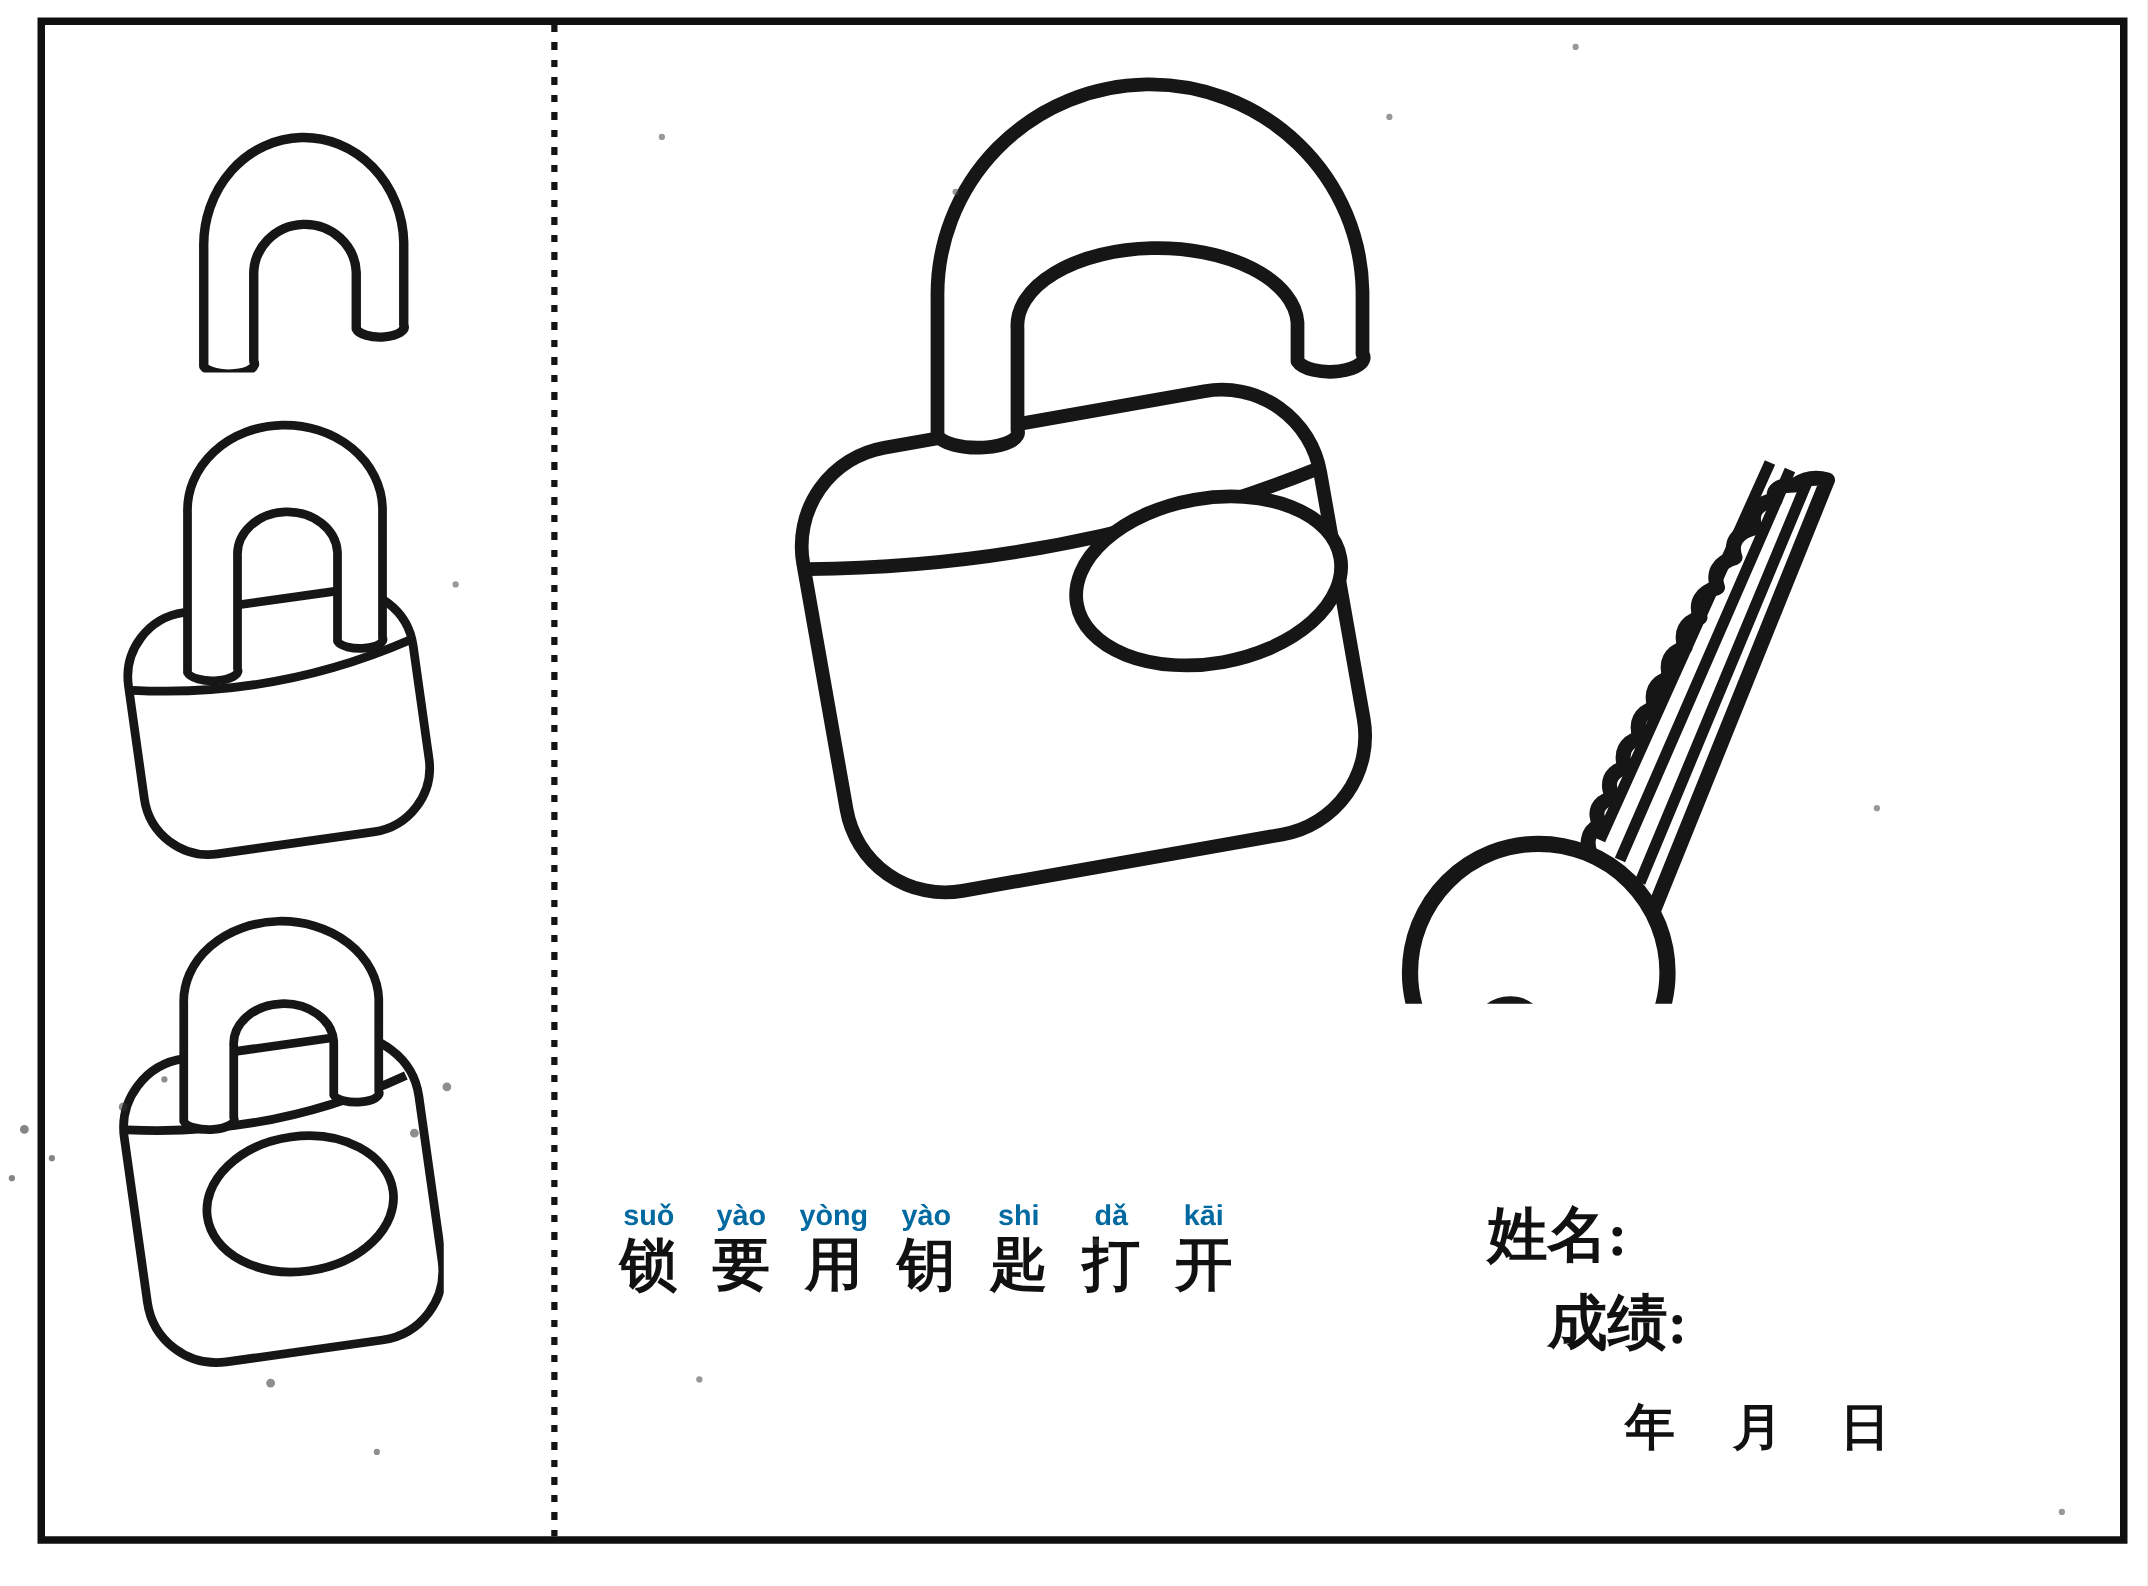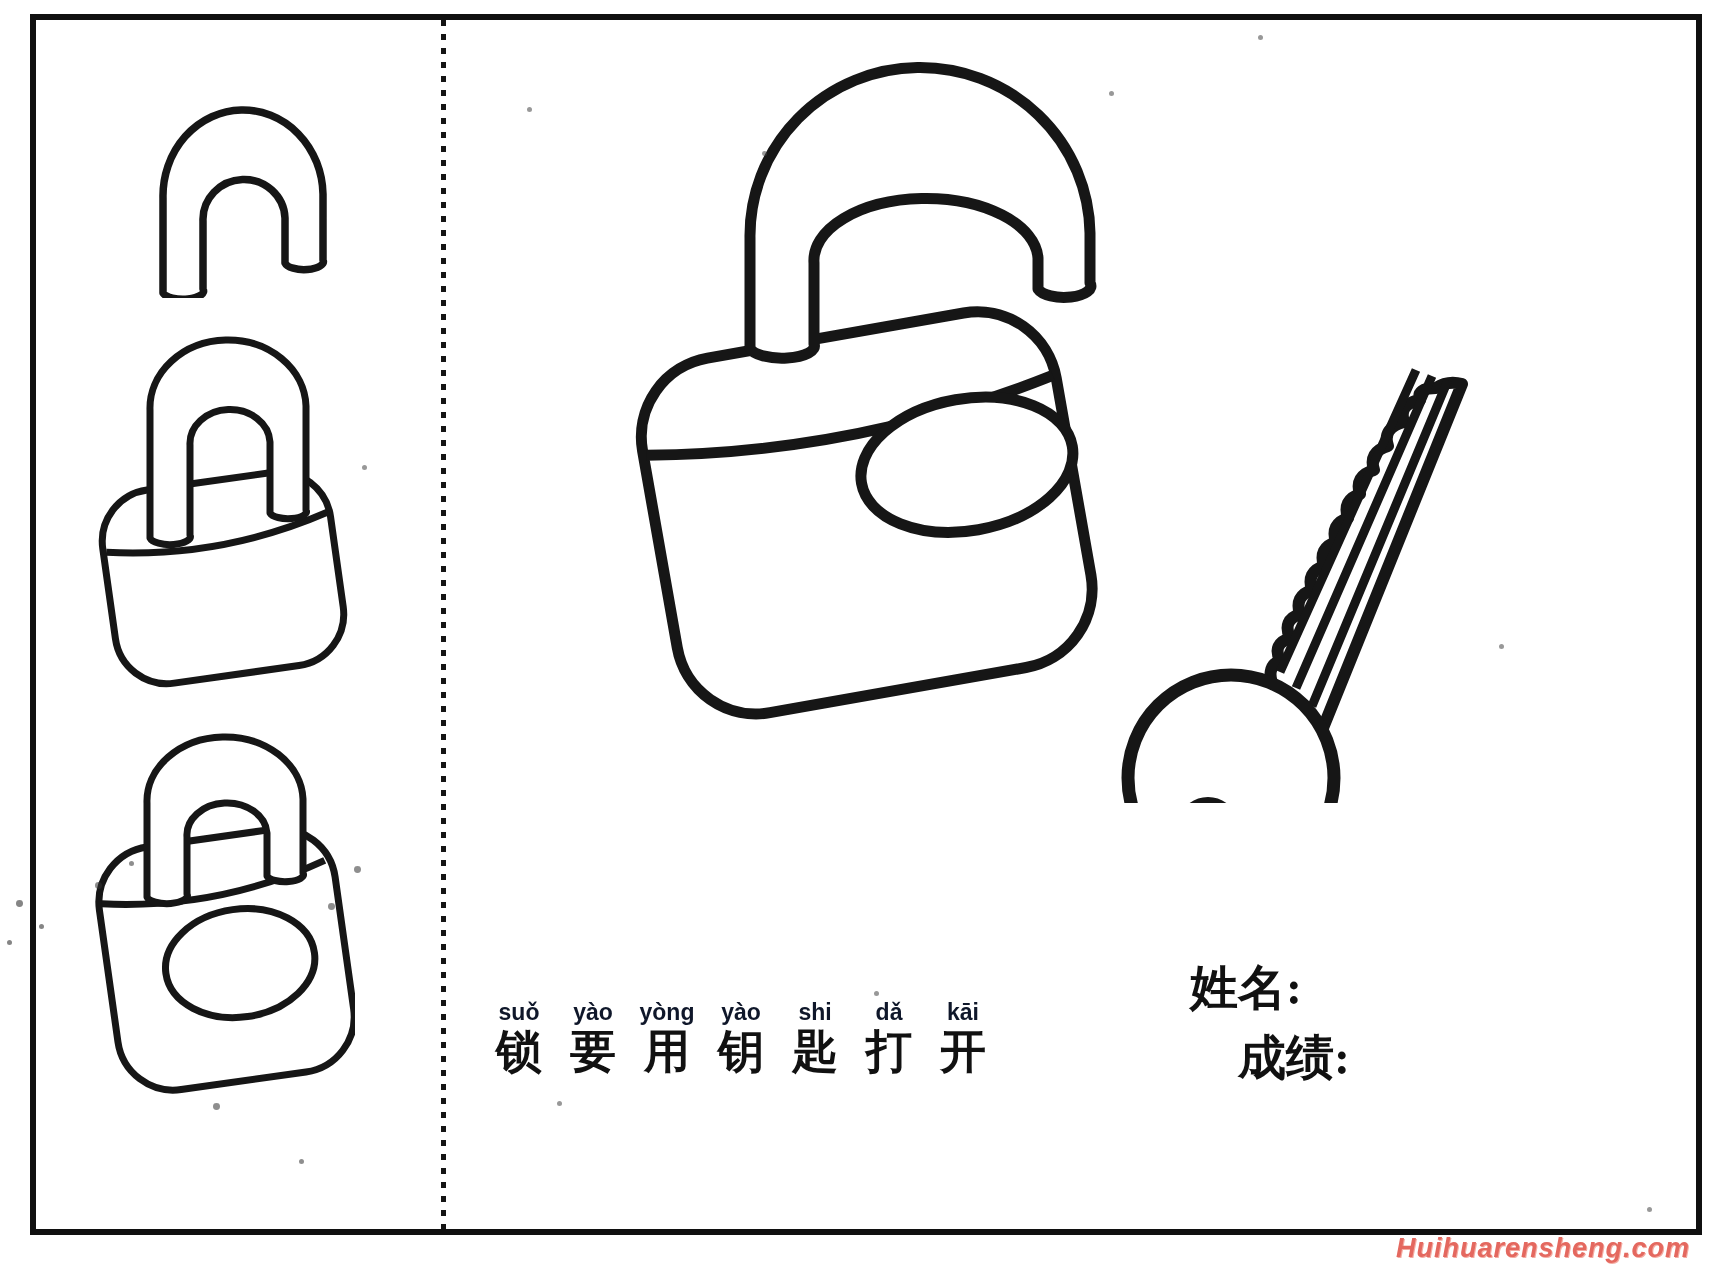--- a/index.html
+++ b/index.html
@@ -17,21 +17,21 @@
   }
   .art{position:absolute;}
   .art path,.art rect,.art ellipse,.art circle{stroke:#161616;}
   .step1{left:135px;top:88px;width:215px;height:210px;}
   .step2{left:98px;top:330px;width:252px;height:392px;}
   .step3{left:95px;top:725px;width:260px;height:400px;}
   .main-lock{left:620px;top:58px;width:480px;height:715px;}
   .key-art{left:1028px;top:338px;width:450px;height:465px;}
   .caption{position:absolute;left:482px;top:958px;display:flex;}
   .word{width:74px;text-align:center;}
-  .py{display:block;font-family:"Liberation Sans",sans-serif;font-weight:700;font-size:23px;line-height:28px;color:#0f172a;margin-top:40px;}
+  .py{display:block;font-family:"Liberation Sans",sans-serif;font-weight:700;font-size:23px;line-height:28px;color:#0369a1;}
   .hz{display:block;font-weight:700;font-size:46px;line-height:52px;color:#111;}
   .label{position:absolute;font-weight:700;color:#111;}
   .name-label{left:1190px;top:956px;font-size:48px;}
   .score-label{left:1238px;top:1026px;font-size:48px;text-align:center;}
   .date-label{left:1300px;top:1114px;font-size:40px;word-spacing:36px;}
   .watermark{
     position:absolute;left:1396px;top:1233px;
     font-family:"Liberation Sans",sans-serif;font-style:italic;font-weight:800;
     font-size:27px;letter-spacing:1px;color:#e4685f;text-shadow:1px 1px 0 #f4aca3;
   }
@@ -125,17 +125,17 @@
       <span class="hz">打</span>
     </div>
     <div class="word">
       <span class="py">kāi</span>
       <span class="hz">开</span>
     </div>
   </div>
 
   <div class="label name-label">姓名:</div>
   <div class="label score-label">成绩:</div>
+  <div class="label date-label">年 月 日</div>
 
-  <div class="watermark">Huihuarensheng.com</div>
 
   <div class="speckles"></div>
 </div>
 
 </body></html>

